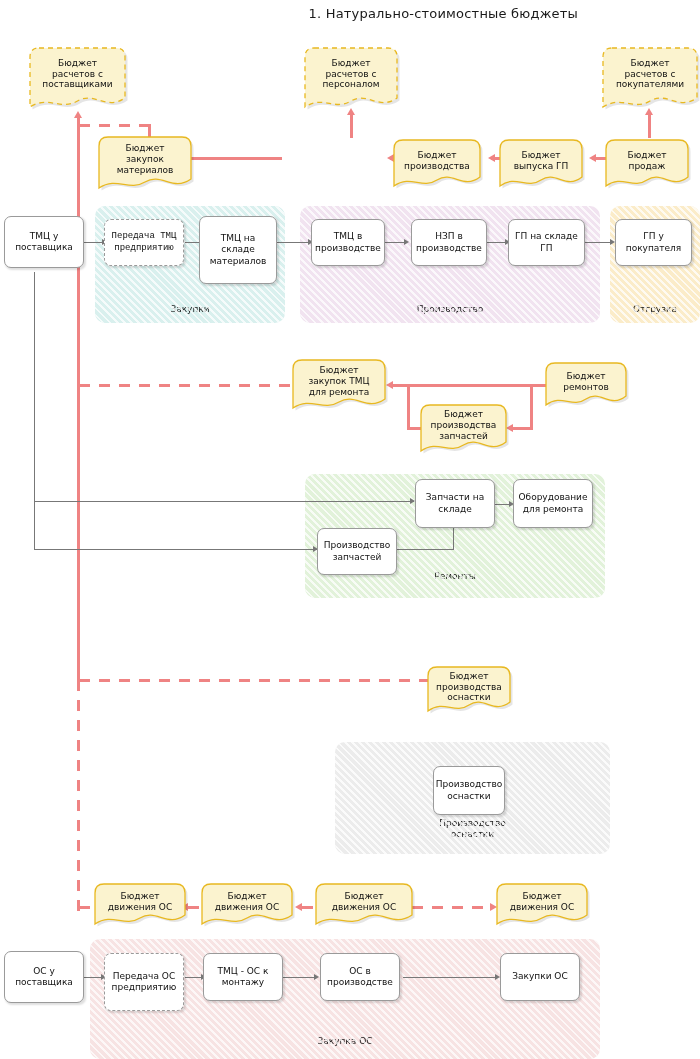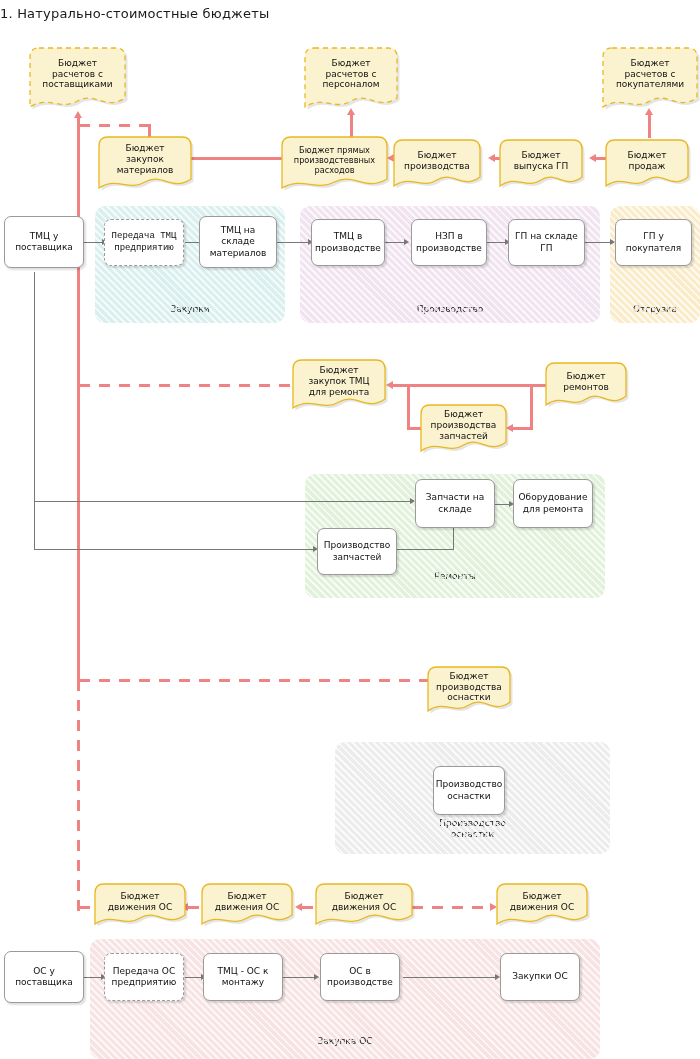--- a/index.html
+++ b/index.html
@@ -3,21 +3,21 @@
 <meta charset="utf-8">
 <style>
   html,body{margin:0;padding:0;}
   body{
     width:700px;height:1059px;background:#ffffff;
     font-family:"DejaVu Sans","Liberation Sans",sans-serif;
     position:relative;overflow:hidden;
   }
   #canvas{position:absolute;left:0;top:0;width:700px;height:1059px;}
   .title{
-    position:absolute;left:0;top:6px;width:578px;text-align:left;
+    position:absolute;left:0;top:6px;width:578px;text-align:right;
     font-size:13px;color:#1a1a1a;font-weight:400;letter-spacing:.2px;
   }
   
   .zone{
     position:absolute;border-radius:10px;
     display:flex;align-items:flex-end;justify-content:center;
     box-sizing:border-box;
   }
   .zone .zlabel{
     font-size:9px;color:#222;padding-bottom:8px;text-align:center;line-height:1.2;
@@ -169,21 +169,21 @@
   <div class="arrow gar-right" style="left:495px;top:974px;"></div>
 
   <div class="pbox" style="left:4px;top:216px;width:80px;height:52px;">
     <span>ТМЦ у<br>поставщика</span>
     </div>
 
   <div class="pbox dashed" style="left:104px;top:219px;width:80px;height:47px;font-family:Liberation Mono, monospace;">
     <span>Передача ТМЦ<br>предприятию</span>
     </div>
 
-  <div class="pbox" style="left:199px;top:216px;width:78px;height:52px;">
+  <div class="pbox" style="left:199px;top:216px;width:78px;height:68px;">
     <span>ТМЦ на<br>складе<br>материалов</span>
     </div>
 
   <div class="pbox" style="left:311px;top:219px;width:74px;height:47px;">
     <span>ТМЦ в<br>производстве</span>
     </div>
 
   <div class="pbox" style="left:411px;top:219px;width:76px;height:47px;">
     <span>НЗП в<br>производстве</span>
     </div>
@@ -209,21 +209,21 @@
     </div>
 
   <div class="pbox" style="left:433px;top:766px;width:72px;height:49px;">
     <span>Производство<br>оснастки</span>
     </div>
 
   <div class="pbox" style="left:4px;top:951px;width:80px;height:52px;">
     <span>ОС у<br>поставщика</span>
     </div>
 
-  <div class="pbox dashed" style="left:104px;top:953px;width:80px;height:48px;">
+  <div class="pbox dashed" style="left:104px;top:953px;width:80px;height:58px;">
     <span>Передача ОС<br>предприятию</span>
     </div>
 
   <div class="pbox" style="left:203px;top:953px;width:80px;height:48px;">
     <span>ТМЦ - ОС к<br>монтажу</span>
     </div>
 
   <div class="pbox" style="left:320px;top:953px;width:80px;height:48px;">
     <span>ОС в<br>производстве</span>
     </div>
@@ -257,27 +257,20 @@
   </div>
 
   <div class="note" style="left:99px;top:137px;width:92px;height:55px;">
       <svg width="98" height="61">
         <path d="M 9 0 L 83 0 Q 92 0 92 9 L 92 42 C 73.60000000000001 55 62.56 35 46 45 C 29.44 55 18.400000000000002 39 0 51 L 0 9 Q 0 0 9 0 Z" transform="translate(2.5,2.5)" fill="rgba(0,0,0,0.10)" stroke="none"></path>
         <path d="M 9 0 L 83 0 Q 92 0 92 9 L 92 42 C 73.60000000000001 55 62.56 35 46 45 C 29.44 55 18.400000000000002 39 0 51 L 0 9 Q 0 0 9 0 Z" fill="#fbf3cf" stroke="#e8b820" stroke-width="1.3"></path>
       </svg>
     <span class="ntext" style="height:45px;">Бюджет<br>закупок<br>материалов</span>
   </div>
 
-  <div class="note" style="left:282px;top:137px;width:105px;height:55px;">
-      <svg width="111" height="61">
-        <path d="M 9 0 L 96 0 Q 105 0 105 9 L 105 42 C 84 55 71.4 35 52.5 45 C 33.6 55 21 39 0 51 L 0 9 Q 0 0 9 0 Z" transform="translate(2.5,2.5)" fill="rgba(0,0,0,0.10)" stroke="none"></path>
-        <path d="M 9 0 L 96 0 Q 105 0 105 9 L 105 42 C 84 55 71.4 35 52.5 45 C 33.6 55 21 39 0 51 L 0 9 Q 0 0 9 0 Z" fill="#fbf3cf" stroke="#e8b820" stroke-width="1.3"></path>
-      </svg>
-    <span class="ntext" style="height:45px;font-size:8.2px;">Бюджет прямых<br>производстеввных<br>расходов</span>
-  </div>
 
   <div class="note" style="left:394px;top:140px;width:86px;height:50px;">
       <svg width="92" height="56">
         <path d="M 9 0 L 77 0 Q 86 0 86 9 L 86 37 C 68.8 50 58.480000000000004 30 43 40 C 27.52 50 17.2 34 0 46 L 0 9 Q 0 0 9 0 Z" transform="translate(2.5,2.5)" fill="rgba(0,0,0,0.10)" stroke="none"></path>
         <path d="M 9 0 L 77 0 Q 86 0 86 9 L 86 37 C 68.8 50 58.480000000000004 30 43 40 C 27.52 50 17.2 34 0 46 L 0 9 Q 0 0 9 0 Z" fill="#fbf3cf" stroke="#e8b820" stroke-width="1.3"></path>
       </svg>
     <span class="ntext" style="height:41px;">Бюджет<br>производства</span>
   </div>
 
   <div class="note" style="left:500px;top:140px;width:82px;height:50px;">

